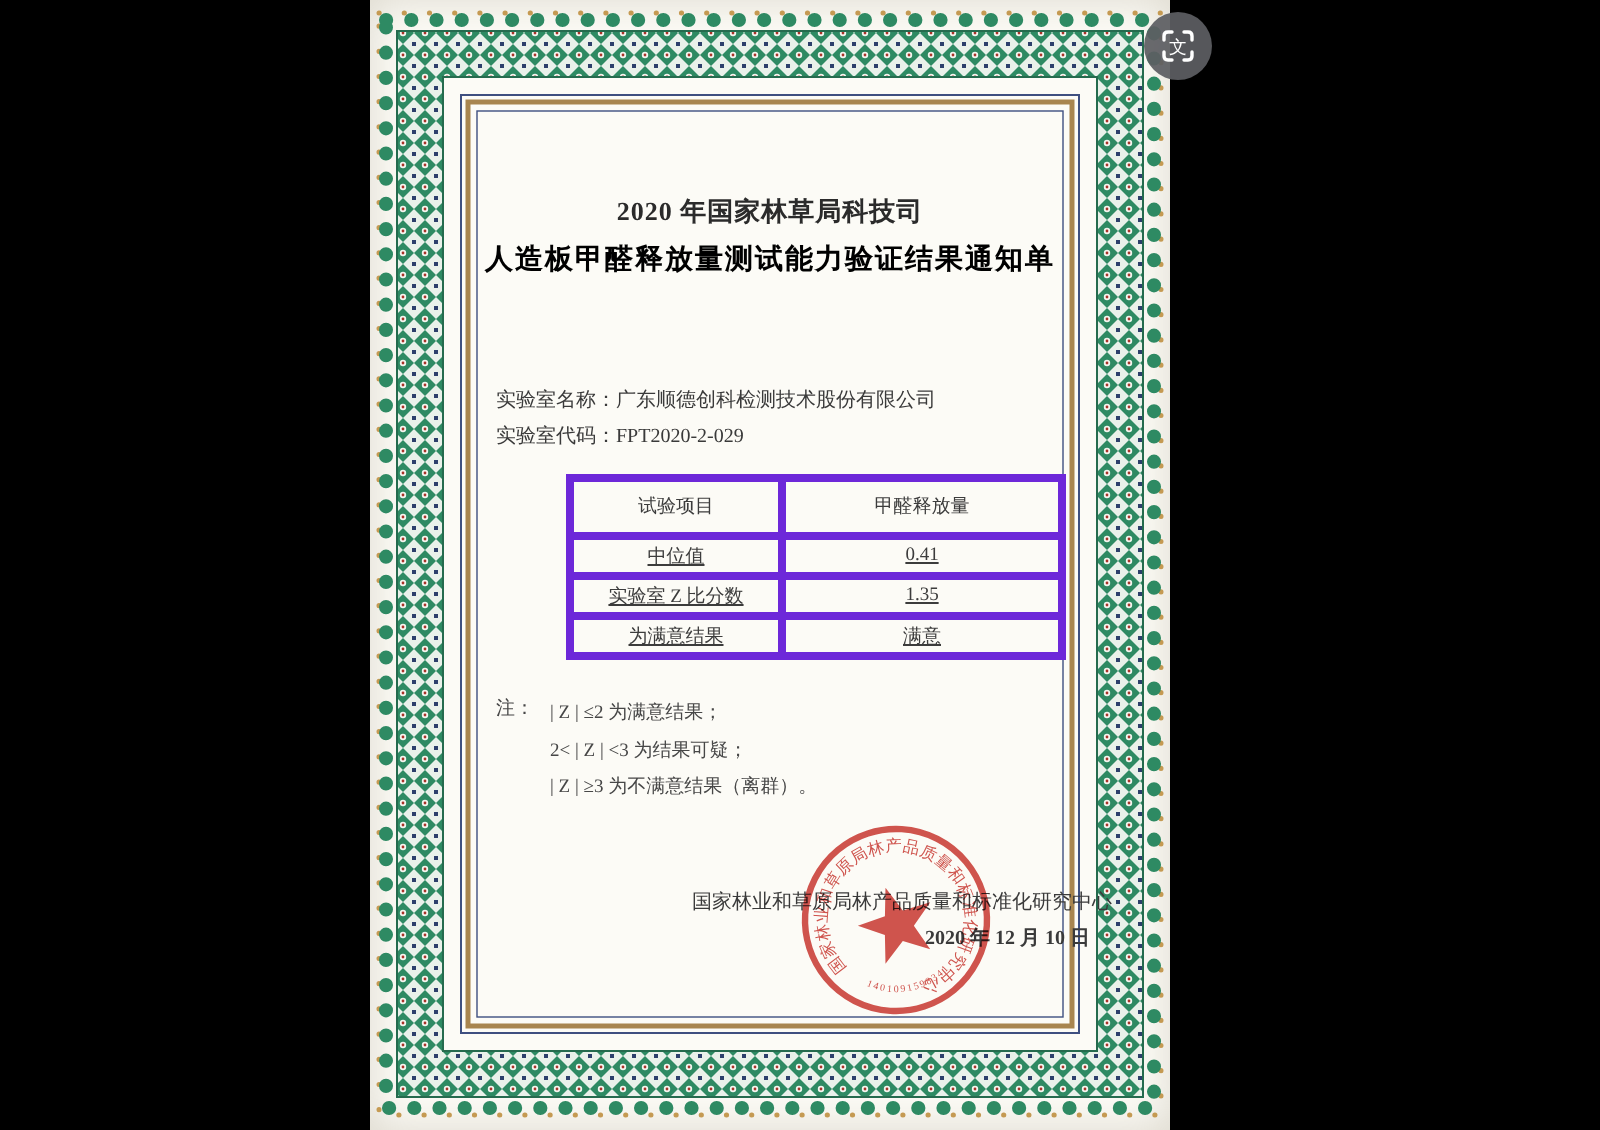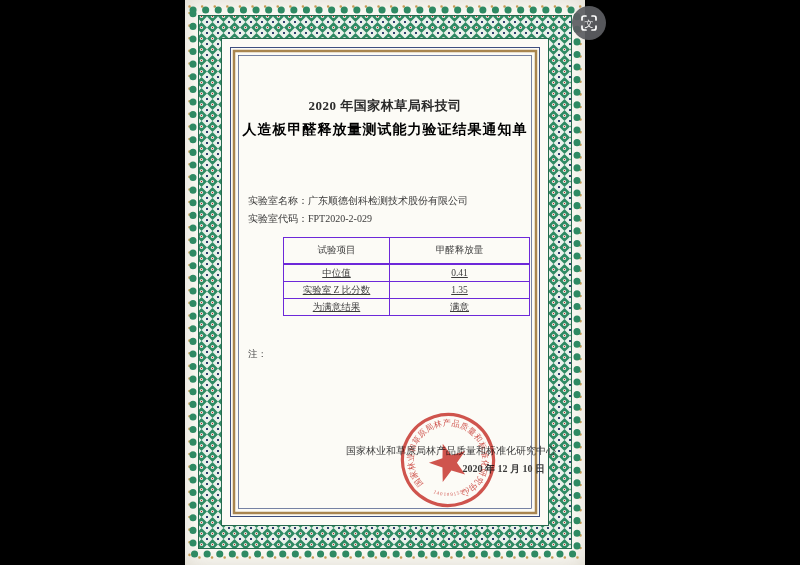--- a/index.html
+++ b/index.html
@@ -27,21 +27,21 @@
     position:absolute;left:63px;font-size:10px;color:#3a3a3a;
     white-space:nowrap;line-height:14px;
   }
   .f1{top:175px;} .f2{top:194px;} .f3{top:212px;}
   table.results{
     position:absolute;left:98px;top:237px;width:246px;
     border-collapse:collapse;font-size:9.5px;color:#3c3c3c;
     table-layout:fixed;
   }
   table.results th,table.results td{
-    border:1px solid #6d28d9;text-align:center;vertical-align:middle;
+    border:4px solid #6d28d9;text-align:center;vertical-align:middle;
     font-weight:normal;padding:0;
   }
   table.results th{height:25px;border-bottom-width:2px;}
   table.results td{height:16px;text-decoration:underline;}
   col.c1{width:106px;} col.c2{width:140px;}
   .notes{
     position:absolute;left:63px;top:348px;display:flex;gap:8px;
     font-size:9.5px;color:#474747;
   }
   .notes-lines div{line-height:18.5px;white-space:nowrap;}
@@ -131,20 +131,25 @@
         </tr>
         <tr>
           <td>为满意结果</td>
           <td>满意</td>
         </tr>
       </tbody>
     </table>
 
     <div class="notes">
       <span class="notes-label">注：</span>
+      <div class="notes-lines">
+        <div>| Z | ≤2 为满意结果；</div>
+        <div>2&lt; | Z | &lt;3 为结果可疑；</div>
+        <div>| Z | ≥3 为不满意结果（离群）。</div>
+      </div>
     </div>
 
     <div class="issuer">国家林业和草原局林产品质量和标准化研究中心</div>
     <div class="date">2020 年 12 月 10 日</div>
 
     <svg class="stamp" width="110" height="110" viewBox="-55 -55 110 110">
       <g transform="rotate(-18)" fill="#c9342e" stroke="none">
         <circle cx="0" cy="0" r="45.5" fill="none" stroke="#c9342e" stroke-width="3.2"></circle>
         <path d="M0,-20 L4.7,-6.47 L19.02,-6.18 L7.61,2.47 L11.76,16.18 L0,8 L-11.76,16.18 L-7.61,2.47 L-19.02,-6.18 L-4.7,-6.47 Z" transform="translate(0,3)"></path>
         <g transform="rotate(-30)">

